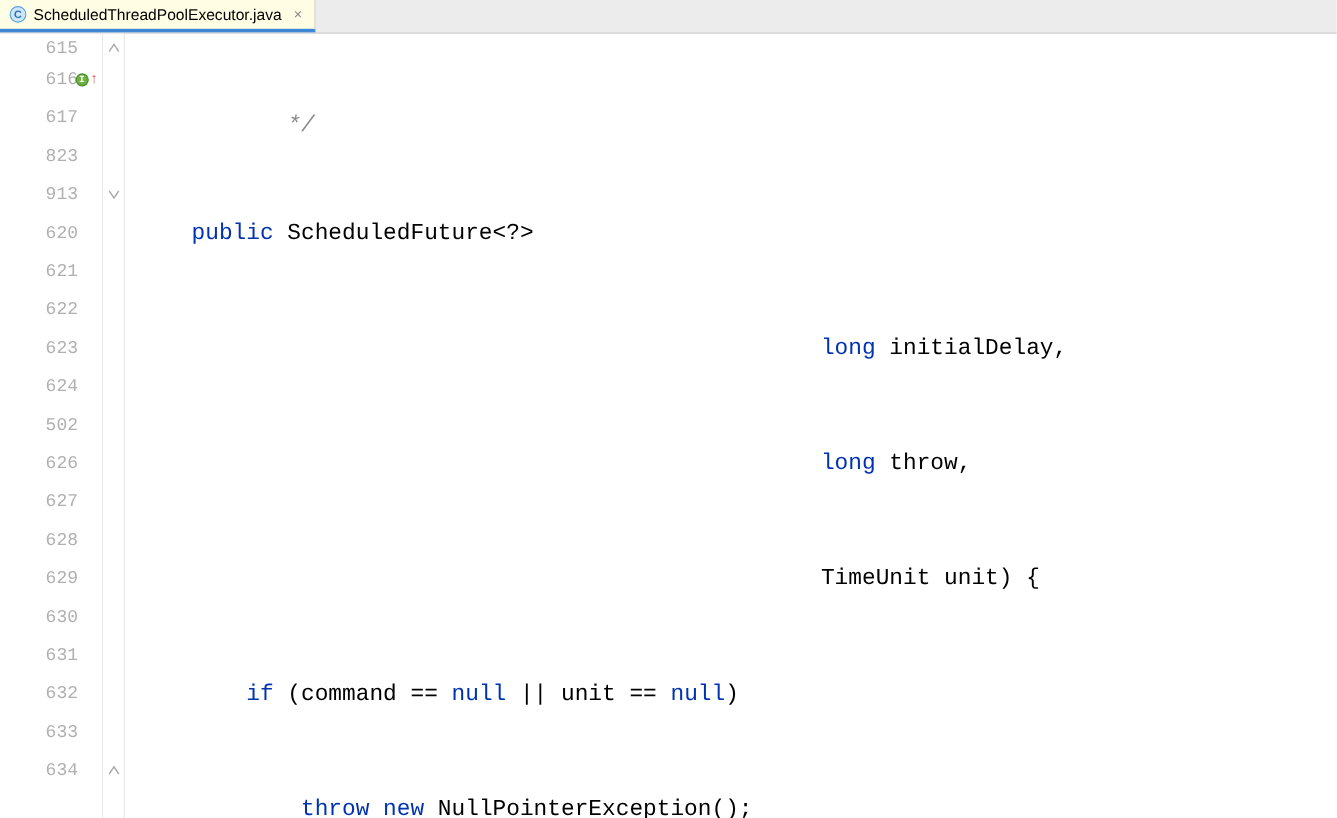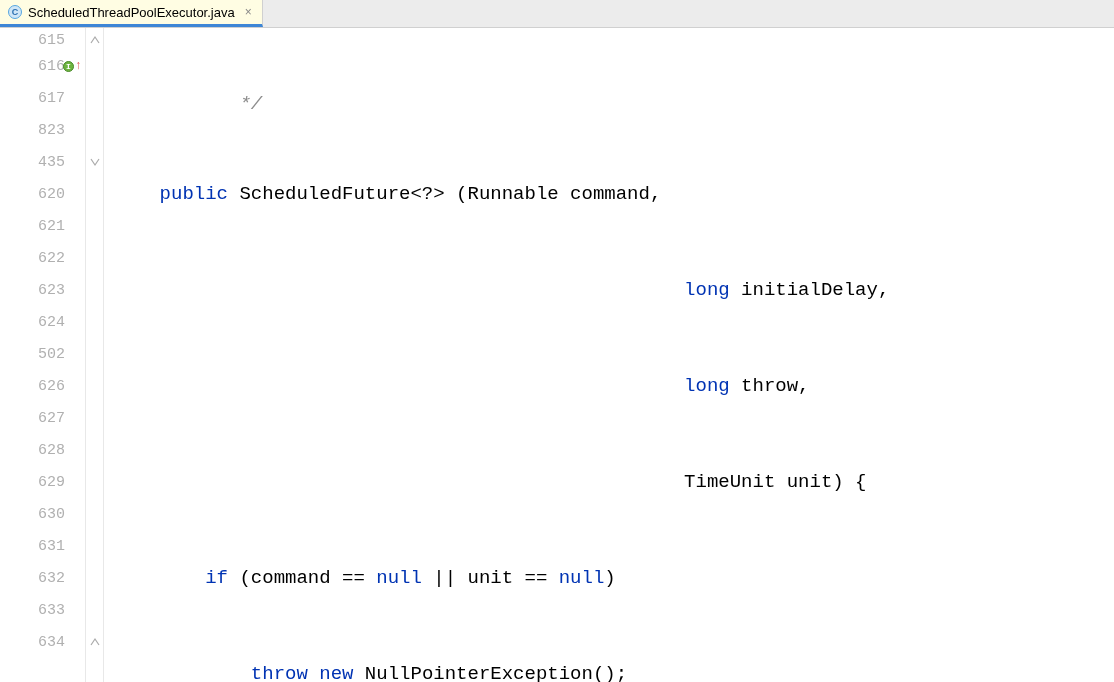--- a/index.html
+++ b/index.html
@@ -153,21 +153,21 @@
     <div class="gutter-line first">615</div>
     <div class="gutter-line">
       <span>616</span>
       <span class="gutter-badge">
         <span class="badge-circle">I</span>
         <span class="badge-arrow">↑</span>
       </span>
     </div>
     <div class="gutter-line">617</div>
     <div class="gutter-line">823</div>
-    <div class="gutter-line">435</div>
+    <div class="gutter-line">913</div>
     <div class="gutter-line">620</div>
     <div class="gutter-line">621</div>
     <div class="gutter-line">622</div>
     <div class="gutter-line">623</div>
     <div class="gutter-line">624</div>
     <div class="gutter-line">502</div>
     <div class="gutter-line">626</div>
     <div class="gutter-line">627</div>
     <div class="gutter-line">628</div>
     <div class="gutter-line">629</div>
@@ -214,21 +214,21 @@
         <span class="fold-marker">
           <svg width="10" height="10">
             <path d="M1,8 L5,2 L9,8" fill="none" stroke="#aaa" stroke-width="1.2"></path>
           </svg>
         </span>
       </div>
   </div>
 
   <div class="code-area">
     <div class="code-line first"><span class="comment">           */</span></div>
-    <div class="code-line"><span>    </span><span class="kw">public</span><span> ScheduledFuture&lt;?&gt; </span><span>(Runnable command,</span></div>
+    <div class="code-line"><span>    </span><span class="kw">public</span><span> ScheduledFuture&lt;?&gt; </span></div>
     <div class="code-line"><span>                                                  </span><span class="kw">long</span><span> initialDelay,</span></div>
     <div class="code-line"><span>                                                  </span><span class="kw">long</span><span> throw,</span></div>
     <div class="code-line"><span>                                                  TimeUnit unit) {</span></div>
     <div class="code-line"><span>        </span><span class="kw">if</span><span> (command == </span><span class="kw">null</span><span> || unit == </span><span class="kw">null</span><span>)</span></div>
     <div class="code-line"><span>            </span><span class="kw">throw</span><span> </span><span class="kw">new</span><span> NullPointerException();</span></div>
     
     
     
     
     

